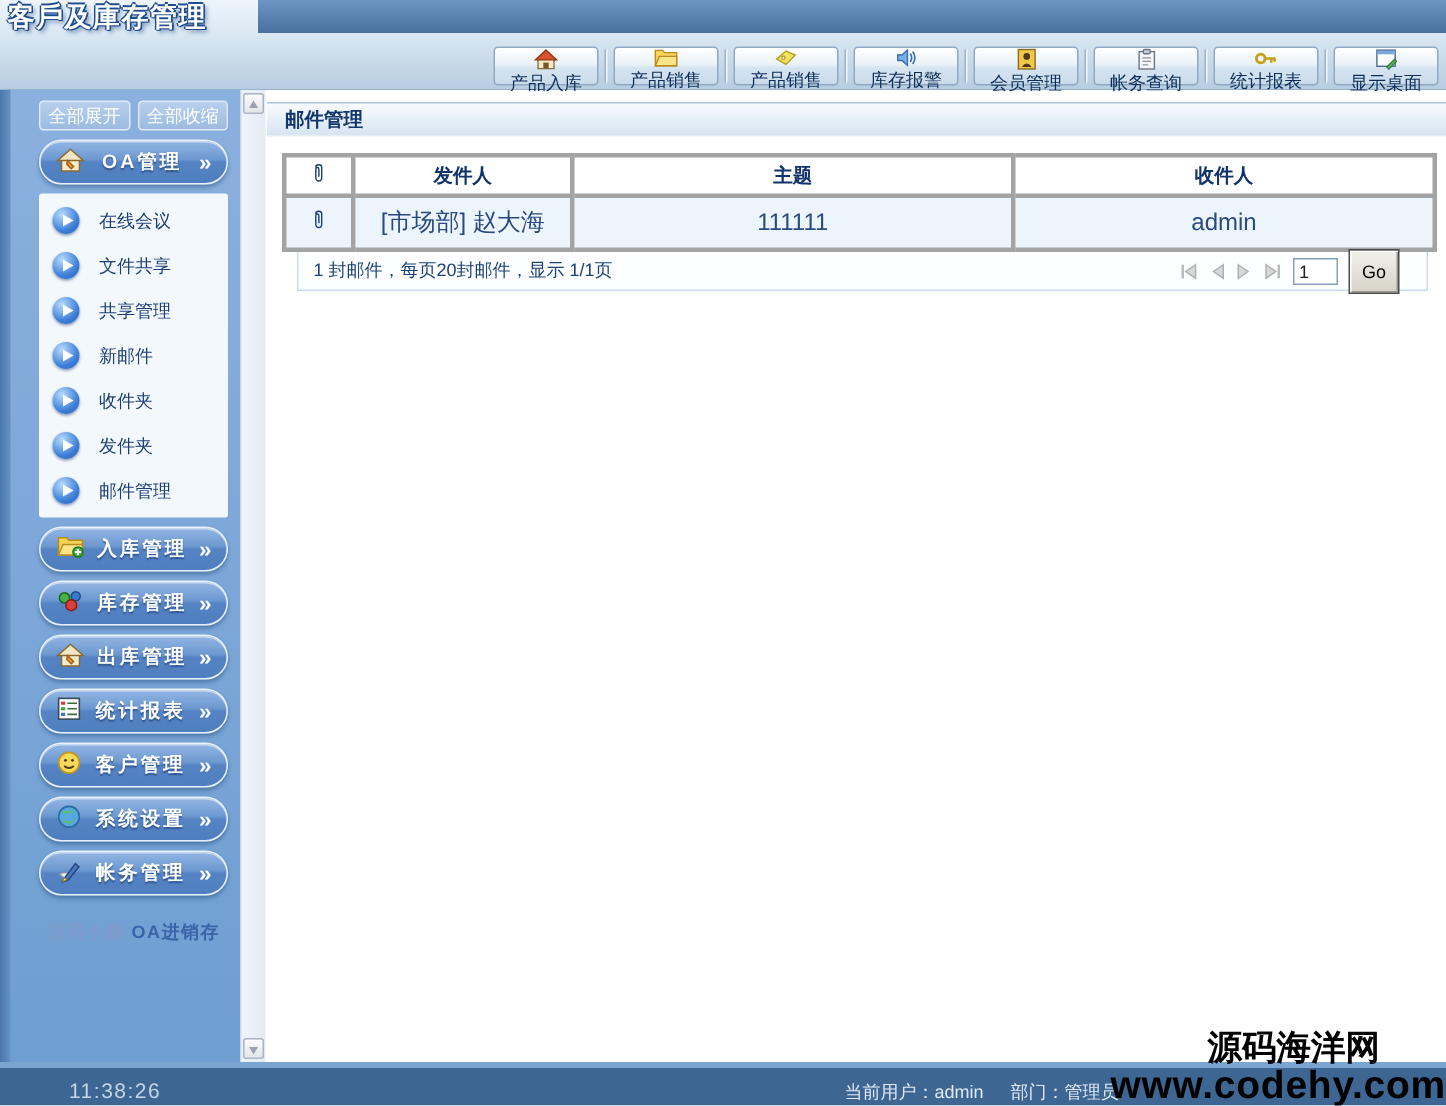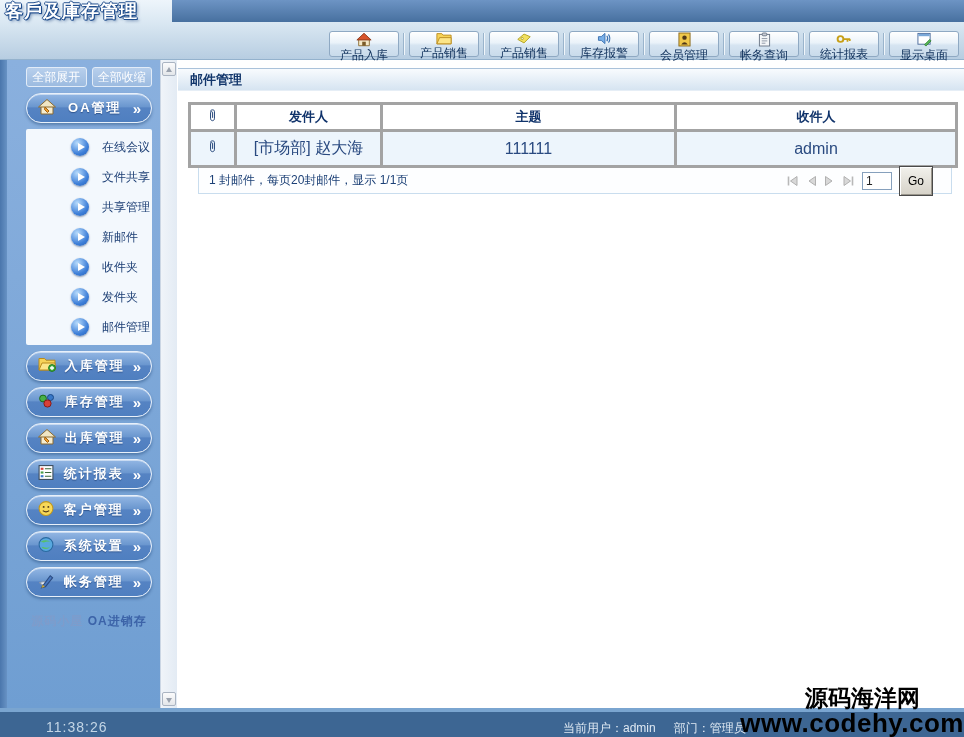--- a/index.html
+++ b/index.html
@@ -38,21 +38,21 @@
   .sb-section { height:30px; margin:6px 0 0 0; border-radius:15px; cursor:pointer;
              border:1px solid #e8f0fa;
              background:linear-gradient(180deg,#93b7e4 0%,#6b97cf 45%,#5583c3 50%,#4f7fc0 100%);
              display:flex; align-items:center; padding:0 10px;
              color:#fff; font-size:13px; font-weight:bold; letter-spacing:2px;
              box-shadow:0 2px 3px rgba(0,40,90,.35), inset 0 1px 0 rgba(255,255,255,.5); }
   .sb-section .sec-label { flex:1; text-align:center; text-shadow:0 1px 1px rgba(10,40,90,.5); }
   .sb-section .chevron { font-size:15px; font-weight:bold; letter-spacing:0; }
   .sb-items { margin:6px 0 2px 0; background:#f3f8fd; border-radius:2px; padding:3px 0; }
   .sb-item { height:30px; display:flex; align-items:center; gap:13px; padding-left:9px;
-             color:#1c3e74; font-size:12px; cursor:pointer;margin-left:36px; }
+             color:#1c3e74; font-size:12px; cursor:pointer; }
   .play { width:18px; height:18px; border-radius:50%; flex:0 0 18px;
           background:radial-gradient(circle at 35% 28%, #b8dcfc, #3c7ed8 62%, #2a62b4);
           box-shadow:0 1px 2px rgba(0,30,80,.45); position:relative; }
   .play::after { content:''; position:absolute; left:6.5px; top:4.5px;
           border-left:7px solid #fff; border-top:4.5px solid transparent; border-bottom:4.5px solid transparent; }
   .sb-footer { margin-top:16px; text-align:center; font-size:12px; letter-spacing:1px; white-space:nowrap; }
   .sb-footer .f1 { color:#7e9ccb; font-weight:bold; }
   .sb-footer .f2 { color:#3c63a8; font-weight:bold; }
 
   

